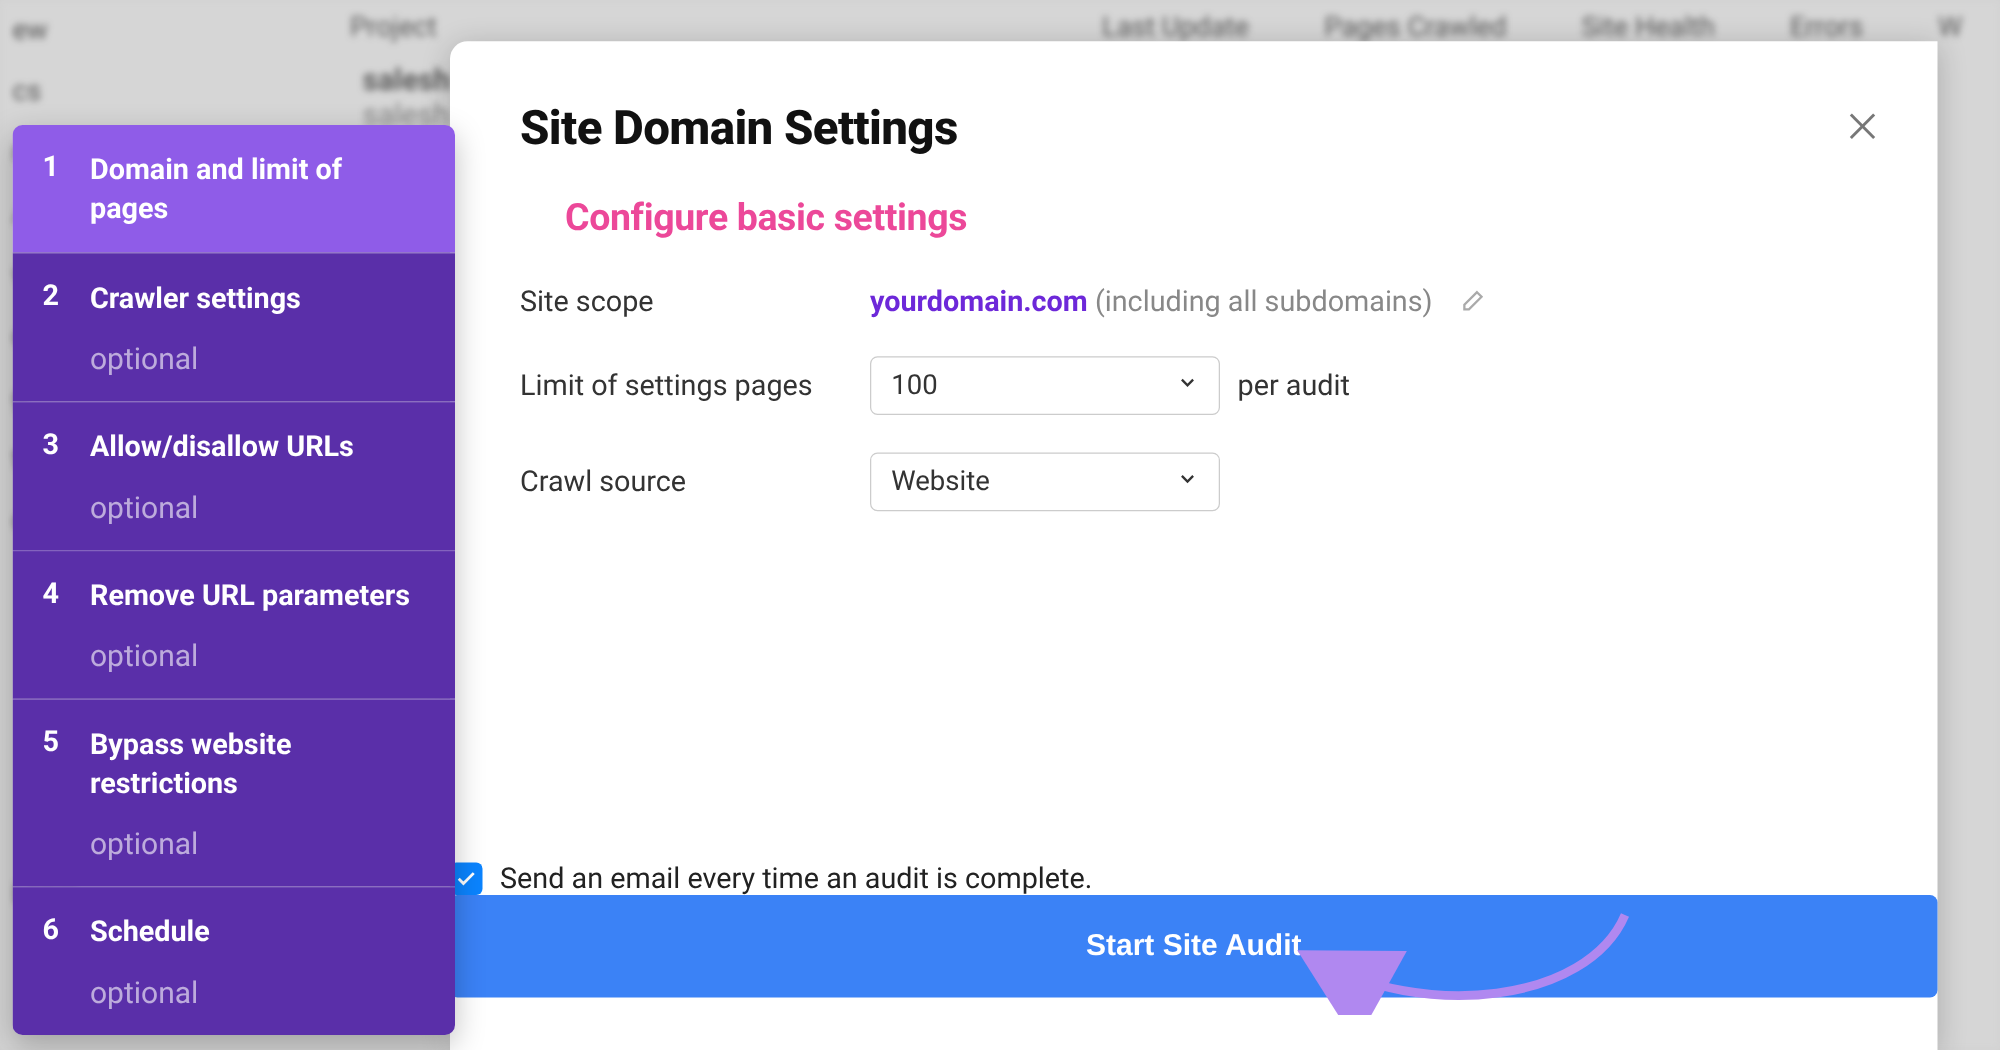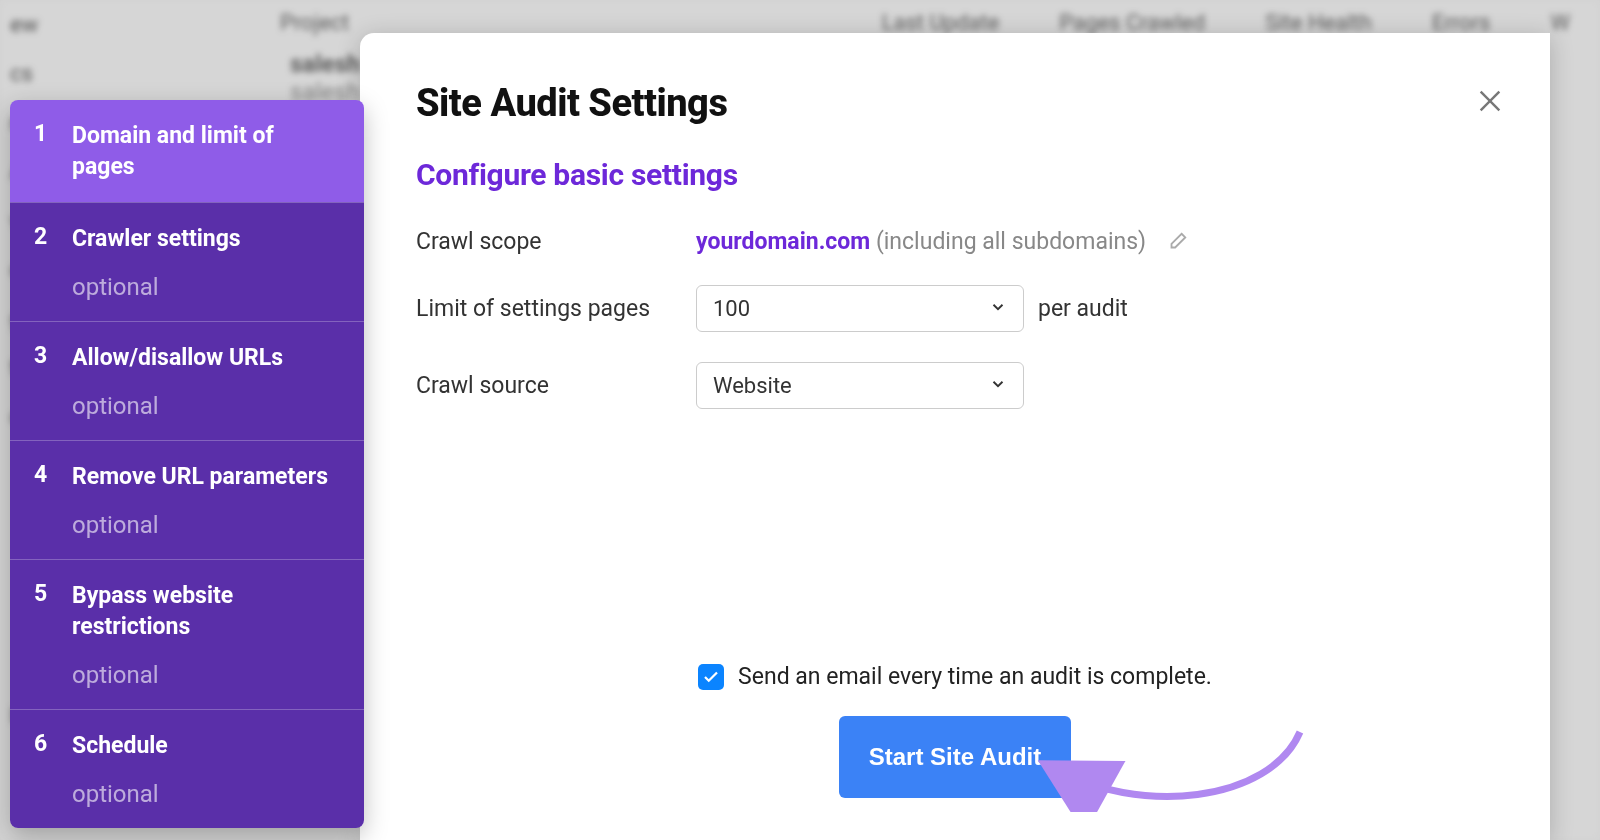--- a/index.html
+++ b/index.html
@@ -13,37 +13,37 @@
 .bg-content { position:absolute; top:50px; left:290px; font-size:24px; color:#333; }
 .bg-content2 { position:absolute; top:720px; left:290px; font-size:24px; color:#333; }
 .bg-gear { position:absolute; top:770px; left:292px; color:#888; font-size:24px; }
 
 .modal { position: absolute; top: 33px; left: 360px; width: 1190px; height: 807px; background: #fff; border-top-left-radius: 14px; box-shadow: 0 4px 24px rgba(0,0,0,0.2); padding: 48px 56px 30px 56px; }
 
 .close-btn { position: absolute; top: 48px; right: 40px; width: 40px; height: 40px; cursor: pointer; color: #777; display:flex; align-items:center; justify-content:center; }
 .close-btn svg { width: 28px; height: 28px; stroke: #777; stroke-width: 2; }
 
 .modal h1 { font-size: 38px; font-weight: 800; color: #111; letter-spacing: -0.5px; }
-.modal h2 { font-size: 30px; font-weight: 700; color: #6d28d9; margin-top: 32px; letter-spacing: -0.3px; }
+.modal h2 { font-size: 30px; font-weight: 700; color: #ec4899; margin-top: 32px; letter-spacing: -0.3px; margin-left: 36px; }
 
 .form { margin-top: 36px; }
 .form-row { display: flex; align-items: center; margin-bottom: 30px; font-size: 23px; color: #333; }
 .form-label { width: 280px; color: #333; font-weight: 400; }
 .form-value { flex: 1; display:flex; align-items:center; gap:14px; }
 .scope-domain { font-weight: 700; color: #6d28d9; }
 .scope-note { color: #888; font-weight: 400; }
 .edit-icon { color: #aaa; margin-left: 6px; display:inline-flex; }
 .edit-icon svg { width:22px; height:22px; stroke:#aaa; stroke-width:2; fill:none; }
 
-.select { display: inline-flex; align-items: center; justify-content: space-between; border: 1px solid #ccc; border-radius: 6px; padding: 10px 16px; width: 328px; font-size: 22px; background: #fff; cursor: pointer; }
+.select { display: inline-flex; align-items: center; justify-content: space-between; border: 1px solid #ccc; border-radius: 6px; padding: 10px 16px; width: 280px; font-size: 22px; background: #fff; cursor: pointer; }
 .select .chev { margin-left: auto; }
 .chev svg { width: 18px; height: 18px; stroke: #333; stroke-width: 2.5; fill:none; }
 .per-audit { color: #333; font-size: 23px; }
 
-.footer { position: absolute; bottom: 42px; left: 0; right: 0; display: flex; flex-direction: column; align-items: center; gap: 26px; }
+.footer { position: absolute; bottom: 42px; left: 0; right: 0; display: flex; flex-direction: column; }
 .checkbox-row { display: flex; align-items: center; gap: 14px; font-size: 23px; color: #222; }
 .checkbox { width: 26px; height: 26px; background: #0b84ff; border-radius: 5px; display:flex; align-items:center; justify-content:center; }
 .checkbox svg { width:18px; height:18px; stroke:#fff; stroke-width:3; fill:none; }
 .start-btn { background: #3b82f6; color: #fff; font-size: 24px; font-weight: 600; border: none; border-radius: 6px; padding: 27px 30px; cursor: pointer; }
 
 .arrow-annot { position: absolute; bottom: 28px; right: 230px; width: 300px; height: 110px; pointer-events:none; }
 .arrow-annot svg { width:100%; height:100%; }
 
 .stepper { position: absolute; top: 100px; left: 10px; width: 354px; border-radius: 8px; overflow: hidden; box-shadow: 0 8px 24px rgba(0,0,0,0.25); }
 .step { display: flex; gap: 18px; padding: 20px 24px; border-top: 1px solid rgba(255,255,255,0.25); cursor: pointer; }
@@ -95,26 +95,26 @@
 </div>
 <div class="backdrop-overlay"></div>
 
 <div class="modal">
   <div class="close-btn">
     <svg viewBox="0 0 24 24">
         <line x1="4" y1="4" x2="20" y2="20"></line>
         <line x1="20" y1="4" x2="4" y2="20"></line>
       </svg>
   </div>
-  <h1>Site Audit Settings</h1>
+  <h1>Site Domain Settings</h1>
   <h2>Configure basic settings</h2>
 
   <div class="form">
     <div class="form-row">
-      <div class="form-label">Crawl scope</div>
+      <div class="form-label">Site scope</div>
       <div class="form-value">
         <span>
           <span class="scope-domain">yourdomain.com</span>
           <span class="scope-note">(including all subdomains)</span>
         </span>
         <span class="edit-icon">
           <svg viewBox="0 0 24 24">
               <path d="M17 3l4 4-11 11H6v-4L17 3z"></path>
             </svg>
         </span>

